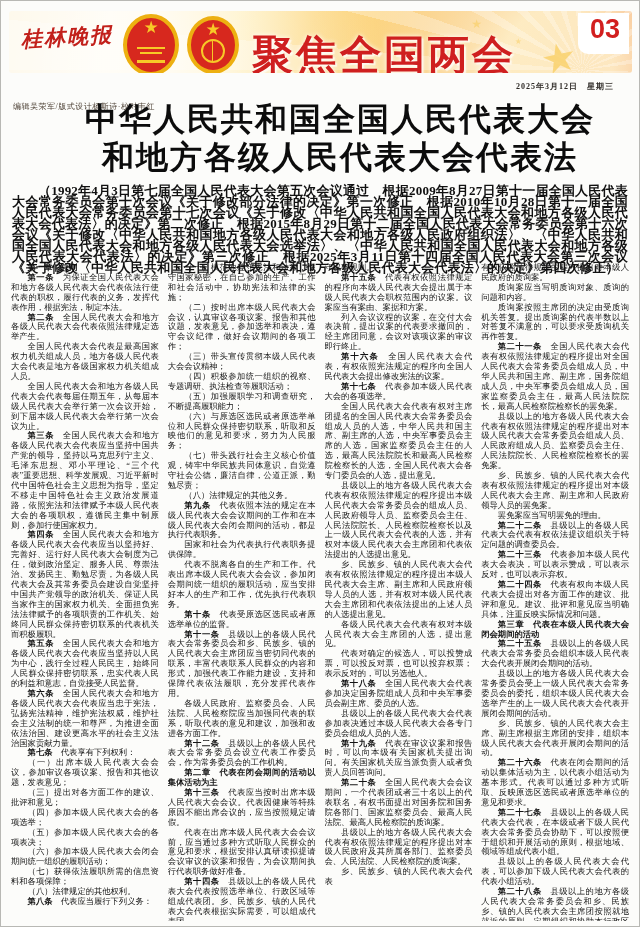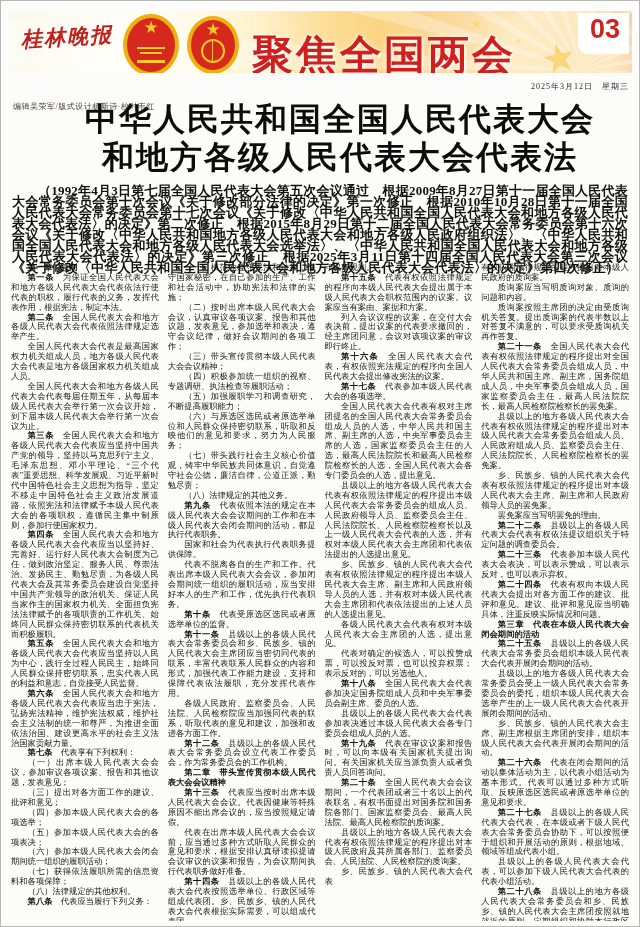--- a/index.html
+++ b/index.html
@@ -56,21 +56,21 @@
   }
   .decor-star { position:absolute; z-index:2; color:rgba(248,206,96,.75);
     font-family:"DejaVu Sans",sans-serif; pointer-events:none; }
   .decor-star.s1 { right:55px; bottom:-8px; font-size:40px; transform:rotate(-12deg); }
   .decor-star.s2 { right:150px; top:6px; font-size:12px; opacity:.8; }
   .decor-star.s3 { right:110px; top:26px; font-size:8px; opacity:.7; }
   
   .meta-row { position:absolute; left:10px; right:10px; top:80px; height:14px;
     font-size:8px; color:#4e4236; }
   .meta-row .credits { position:absolute; left:2px; top:0; letter-spacing:.5px;margin-top:20px; }
-  .meta-row .date { position:absolute; right:0; top:0; color:#2e2a26; letter-spacing:1px; }
+  .meta-row .date { position:absolute; right:15px; top:0; color:#2e2a26; letter-spacing:1px;font-weight:bold; }
   
   .headline { position:absolute; left:0; right:0; top:99px; margin:0; text-align:center;
     font-family:"Liberation Sans", sans-serif; font-weight:900; color:#0c0c0c;
     font-size:32px; line-height:38px; letter-spacing:2px; }
   .headline span { display:block;margin-left:40px; }
   
   .preamble { position:absolute; left:11px; right:11px; top:184px; margin:0;
     font-weight:700; font-size:13px; line-height:11px; text-align:justify;
     text-indent:2em; letter-spacing:.2px; }
   
@@ -157,21 +157,21 @@
         <p class="para">（六）与原选区选民或者原选举单位和人民群众保持密切联系，听取和反映他们的意见和要求，努力为人民服务；</p>
         <p class="para">（七）带头践行社会主义核心价值观，铸牢中华民族共同体意识，自觉遵守社会公德，廉洁自律，公道正派，勤勉尽责；</p>
         <p class="para">（八）法律规定的其他义务。</p>
         <p class="para"><b>第九条</b>　代表依照本法的规定在本级人民代表大会会议期间的工作和在本级人民代表大会闭会期间的活动，都是执行代表职务。</p>
         <p class="para">国家和社会为代表执行代表职务提供保障。</p>
         <p class="para">代表不脱离各自的生产和工作。代表出席本级人民代表大会会议，参加闭会期间统一组织的履职活动，应当安排好本人的生产和工作，优先执行代表职务。</p>
         <p class="para"><b>第十条</b>　代表受原选区选民或者原选举单位的监督。</p>
         <p class="para"><b>第十一条</b>　县级以上的各级人民代表大会常务委员会和乡、民族乡、镇的人民代表大会主席团应当密切同代表的联系，丰富代表联系人民群众的内容和形式，加强代表工作能力建设，支持和保障代表依法履职，充分发挥代表作用。</p>
         <p class="para">各级人民政府、监察委员会、人民法院、人民检察院应当加强同代表的联系，听取代表的意见和建议，加强和改进各方面工作。</p>
         <p class="para"><b>第十二条</b>　县级以上的各级人民代表大会常务委员会设立代表工作委员会，作为常务委员会的工作机构。</p>
-        <p class="para chapter">第二章　带头宣传贯彻本级人民代表大会会议精神</p>
+        <p class="para chapter">第二章　代表在闭会期间的活动以集体活动为主</p>
         <p class="para"><b>第十三条</b>　代表应当按时出席本级人民代表大会会议。代表因健康等特殊原因不能出席会议的，应当按照规定请假。</p>
         <p class="para">代表在出席本级人民代表大会会议前，应当通过多种方式听取人民群众的意见和要求，根据安排认真研读拟提请会议审议的议案和报告，为会议期间执行代表职务做好准备。</p>
         <p class="para"><b>第十四条</b>　县级以上的各级人民代表大会代表按照选举单位、行政区域等组成代表团。乡、民族乡、镇的人民代表大会代表根据实际需要，可以组成代表团。</p>
       </div>
     <div class="col">
         <p class="para cont">守议事规则。</p>
         <p class="para"><b>第十五条</b>　代表有权依照法律规定的程序向本级人民代表大会提出属于本级人民代表大会职权范围内的议案。议案应当有案由、案据和方案。</p>
         <p class="para">列入会议议程的议案，在交付大会表决前，提出议案的代表要求撤回的，经主席团同意，会议对该项议案的审议即行终止。</p>
         <p class="para"><b>第十六条</b>　全国人民代表大会代表，有权依照宪法规定的程序向全国人民代表大会提出修改宪法的议案。</p>
         <p class="para"><b>第十七条</b>　代表参加本级人民代表大会的各项选举。</p>

